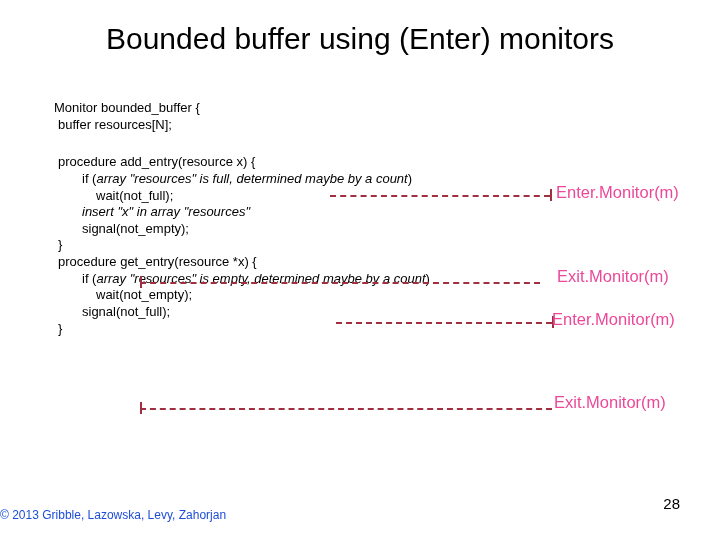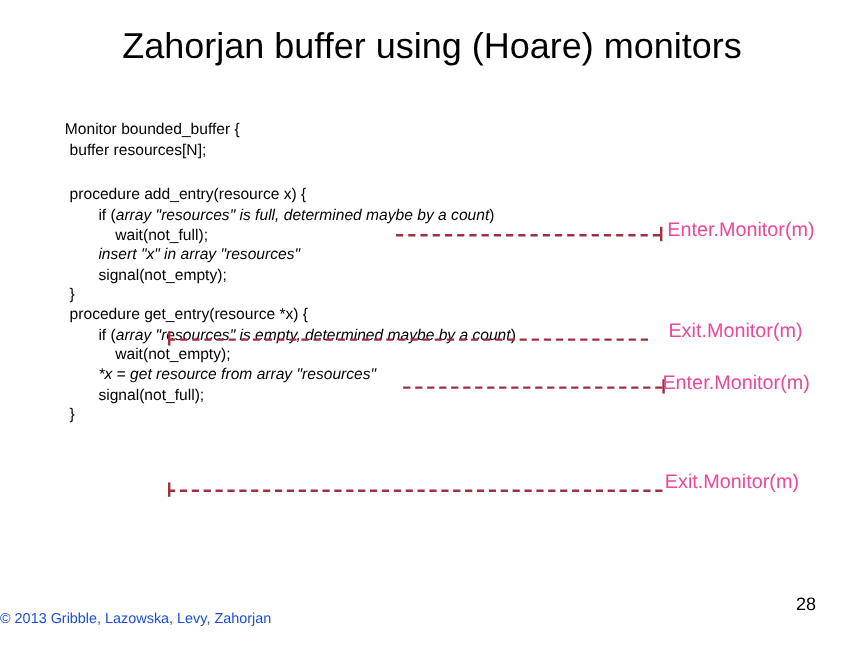--- a/index.html
+++ b/index.html
@@ -71,36 +71,35 @@
     right: 40px;
     font-size: 15px;
     color: black;
   }
 </style>
 </head>
 <body>
 
 <div class="slide">
 
-  <div class="title">Zahorjan buffer using (Hoare) monitors</div>
+  <div class="title">Bounded buffer using (Enter) monitors</div>
 
   <div class="content">
     <div>Monitor bounded_buffer {</div>
     <div class="i1">buffer resources[N];</div>
     <div style="height:21px"></div>
     <div class="i1">procedure add_entry(resource x) {</div>
     <div class="i2"><span>if (</span><span class="italic">array "resources" is full, determined maybe by a count</span><span>)</span></div>
     <div class="i3"><span class="bold">wait</span><span>(not_full);</span></div>
     <div class="i2 italic">insert "x" in array "resources"</div>
     <div class="i2"><span class="bold">signal</span><span>(not_empty);</span></div>
     <div class="i1">}</div>
     <div class="i1">procedure get_entry(resource *x) {</div>
     <div class="i2"><span>if (</span><span class="italic">array "resources" is empty, determined maybe by a count</span><span>)</span></div>
     <div class="i3"><span class="bold">wait</span><span>(not_empty);</span></div>
-    <div class="i2 italic">*x = get resource from array "resources"</div>
     <div class="i2"><span class="bold">signal</span><span>(not_full);</span></div>
     <div class="i1">}</div>
   </div>
 
   <div class="dash-h" style="top:195px; left:330px; width:220px"></div>
   <div class="dash-v" style="top:189px; left:550px; height:12px"></div>
   <div class="annot" style="top:183px; left:556px">Enter.Monitor(m)</div>
 
   <div class="dash-h" style="top:282px; left:140px; width:400px"></div>
   <div class="dash-v" style="top:276px; left:140px; height:12px"></div>

